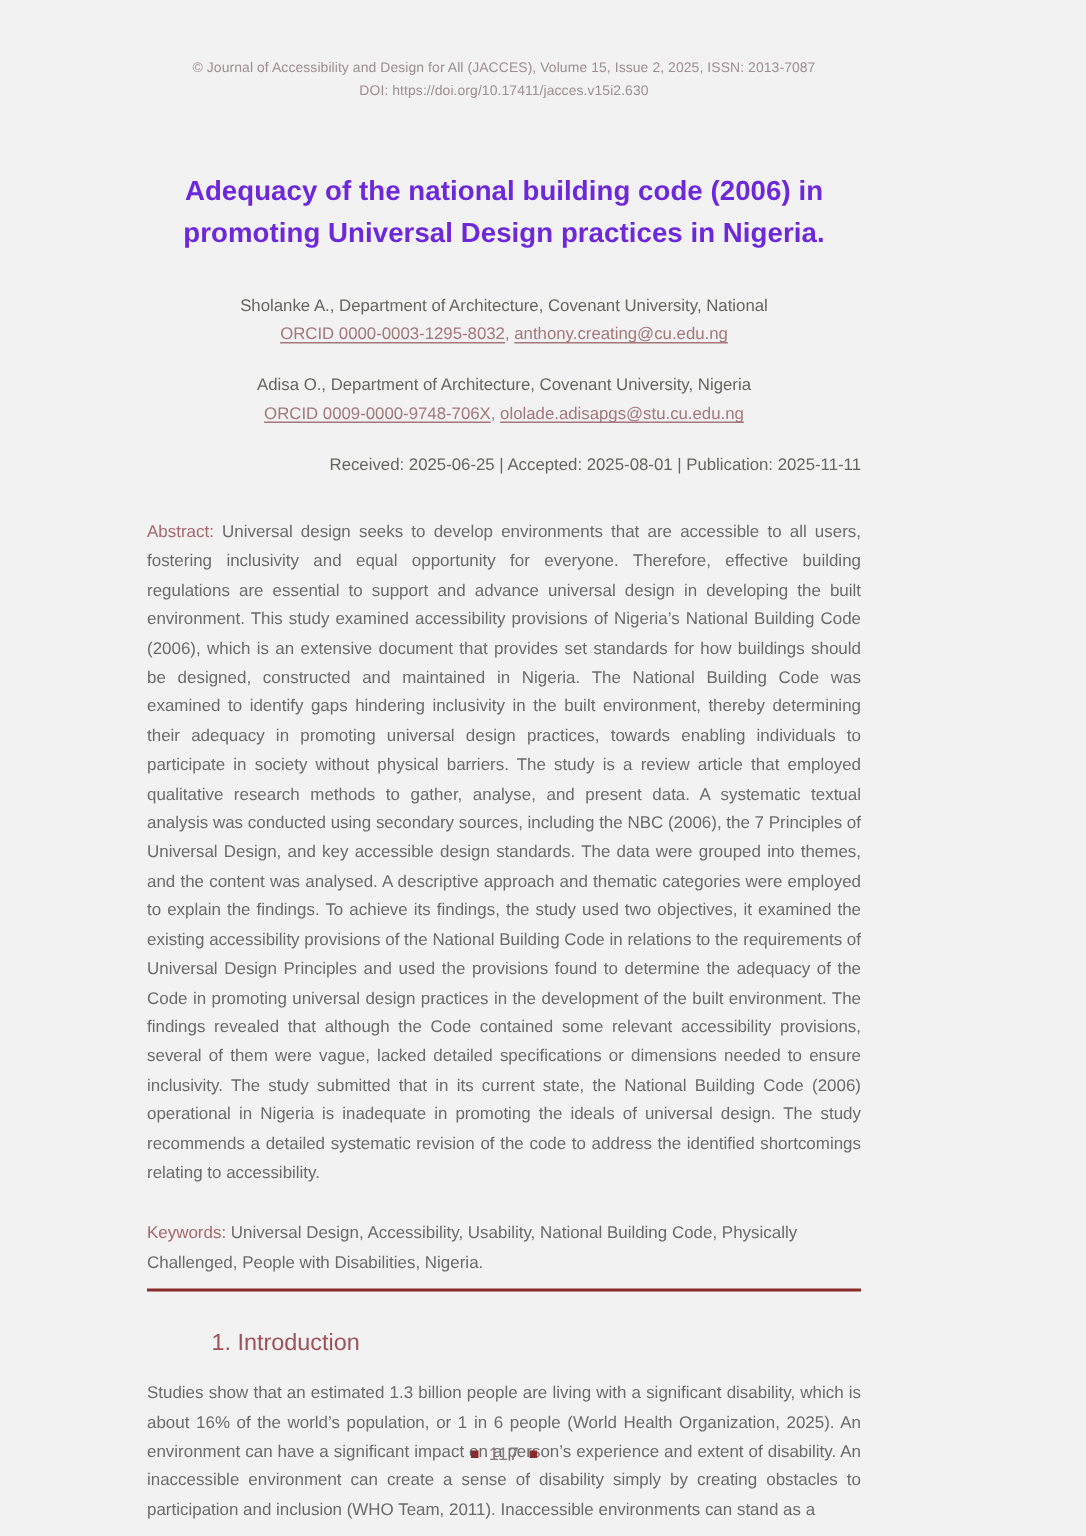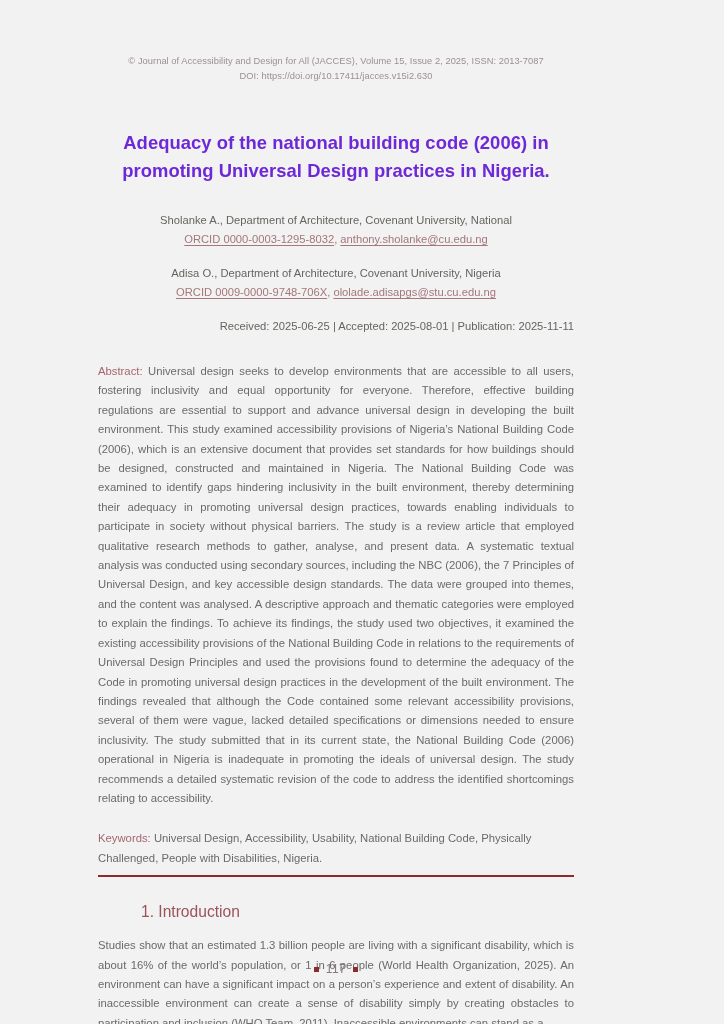--- a/index.html
+++ b/index.html
@@ -14,21 +14,21 @@
     font-family: "Liberation Sans", sans-serif;
     color: #5e5e5e;
     overflow: hidden;
   }
 
   .page {
     position: relative;
     width: 672px;
     height: 1024px;
     box-sizing: border-box;
-    padding: 16px 98px;
+    padding: 0 98px;
   }
 
   
   .journal-header {
     padding-top: 38px;
     text-align: center;
   }
   .journal-header .line {
     font-size: 9.3px;
     line-height: 15px;
@@ -166,21 +166,21 @@
     <div class="line">© Journal of Accessibility and Design for All (JACCES), Volume 15, Issue 2, 2025, ISSN: 2013-7087</div>
     <div class="line doi">DOI: https://doi.org/10.17411/jacces.v15i2.630</div>
   </div>
 
   <h1 class="article-title">Adequacy of the national building code (2006) in promoting Universal Design practices in Nigeria.</h1>
 
   <div class="authors">
 
     <div class="author-block">
       <div class="author-line">Sholanke A., Department of Architecture, Covenant University, National</div>
-      <div class="author-ids"><span class="lnk">ORCID 0000-0003-1295-8032</span><span>, </span><span class="lnk">anthony.sholanke@cu.edu.ng</span></div>
+      <div class="author-ids"><span class="lnk">ORCID 0000-0003-1295-8032</span><span>, </span><span class="lnk">anthony.creating@cu.edu.ng</span></div>
     </div>
 
     <div class="author-block">
       <div class="author-line">Adisa O., Department of Architecture, Covenant University, Nigeria</div>
       <div class="author-ids"><span class="lnk">ORCID 0009-0000-9748-706X</span><span>, </span><span class="lnk">ololade.adisapgs@stu.cu.edu.ng</span></div>
     </div>
 
   </div>
 
   <div class="dates">Received: 2025-06-25 | Accepted: 2025-08-01 | Publication: 2025-11-11</div>

